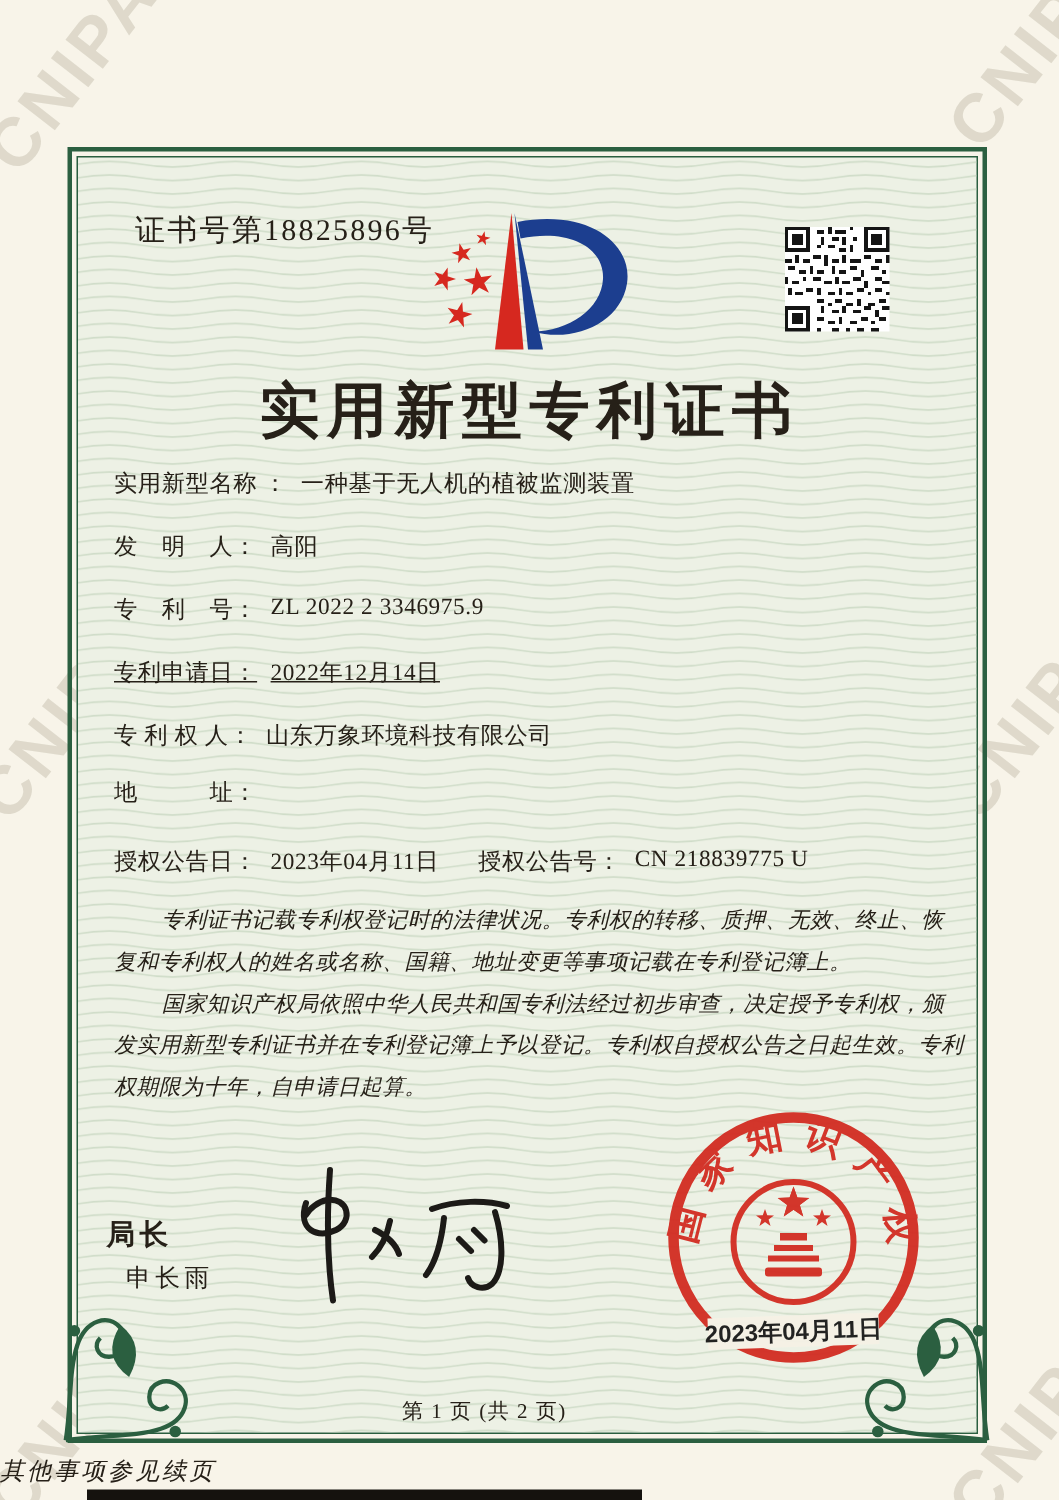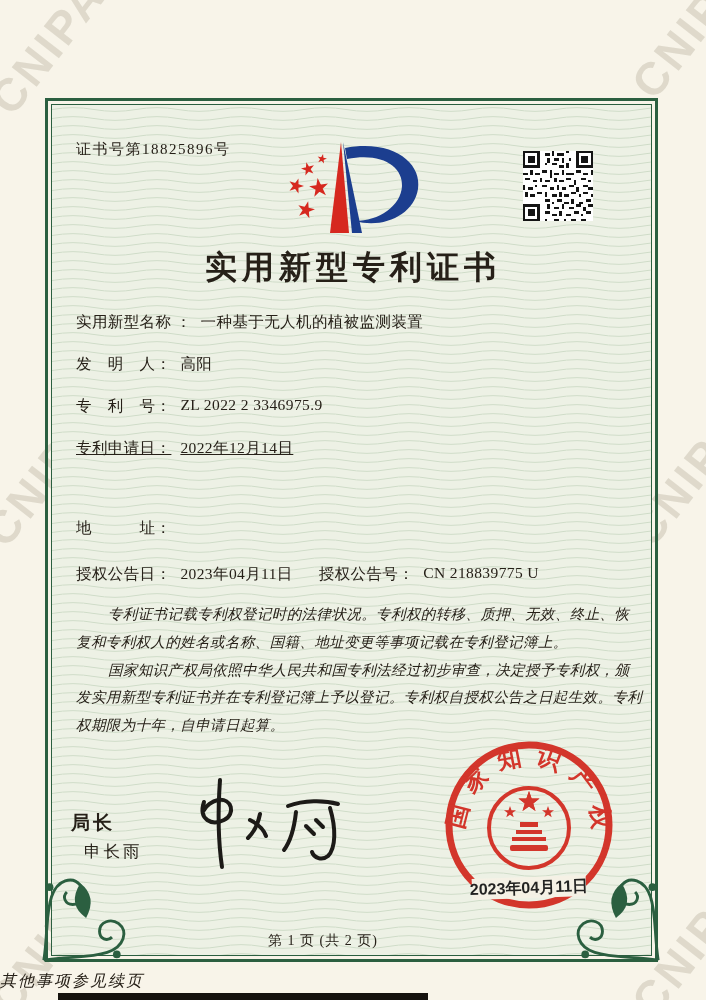--- a/index.html
+++ b/index.html
@@ -17,25 +17,25 @@
   
   .frame{position:absolute; left:45px; top:98px; width:607px; height:858px;
     border:3px solid #2b5f40;}
   .frame-inner{position:absolute; left:3px; top:3px; right:3px; bottom:3px;
     border:1px solid #2b5f40; background:#edf1e5;}
   .waves{position:absolute; left:0; top:0;}
   .corner{position:absolute; width:96px; height:96px;}
   .corner.br{left:566px; top:868px;}
   .corner.bl{left:40px; top:868px; transform:scaleX(-1);}
   
-  .cert-no{position:absolute; left:76px; top:140px; font-size:15px; letter-spacing:1.5px;}
+  .cert-no{position:absolute; left:90px; top:140px; font-size:20px; letter-spacing:1.5px;}
   .logo{position:absolute; left:275px; top:136px;}
   .qr{position:absolute; left:523px; top:151px;}
   .title{position:absolute; left:0; right:0; top:246px; text-align:center;
-    font-size:32px; font-weight:bold; letter-spacing:5px;}
+    font-size:40px; font-weight:bold; letter-spacing:5px;}
   
   .field{position:absolute; left:76px; font-size:15.5px; letter-spacing:.4px;
     display:flex; white-space:nowrap;}
   .flabel{flex:none;}
   .fvalue{margin-left:9px;}
   .addr-val{white-space:normal; width:448px; line-height:1.55;}
   .grant2{margin-left:26px;}
   
   .paras{position:absolute; left:76px; top:601px; width:568px;
     font-size:14.5px; line-height:1.92; font-style:italic; letter-spacing:.4px;}
@@ -138,20 +138,24 @@
     <span class="flabel">发　明　人：</span>
     <span class="fvalue">高阳</span>
   </div>
   <div class="field" style="top:396px;">
     <span class="flabel">专　利　号：</span>
     <span class="fvalue">ZL 2022 2 3346975.9</span>
   </div>
   <div class="field" style="top:438px;text-decoration:underline;">
     <span class="flabel">专利申请日：</span>
     <span class="fvalue">2022年12月14日</span>
+  </div>
+  <div class="field" style="top:480px;">
+    <span class="flabel">专 利 权 人：</span>
+    <span class="fvalue">山东万象环境科技有限公司</span>
   </div>
   <div class="field" style="top:518px;">
     <span class="flabel">地　　　址：</span>
   </div>
   <div class="field" style="top:564px;">
     <span class="flabel">授权公告日：</span>
     <span class="fvalue">2023年04月11日</span>
     <span class="flabel grant2">授权公告号：</span>
     <span class="fvalue">CN 218839775 U</span>
   </div>

